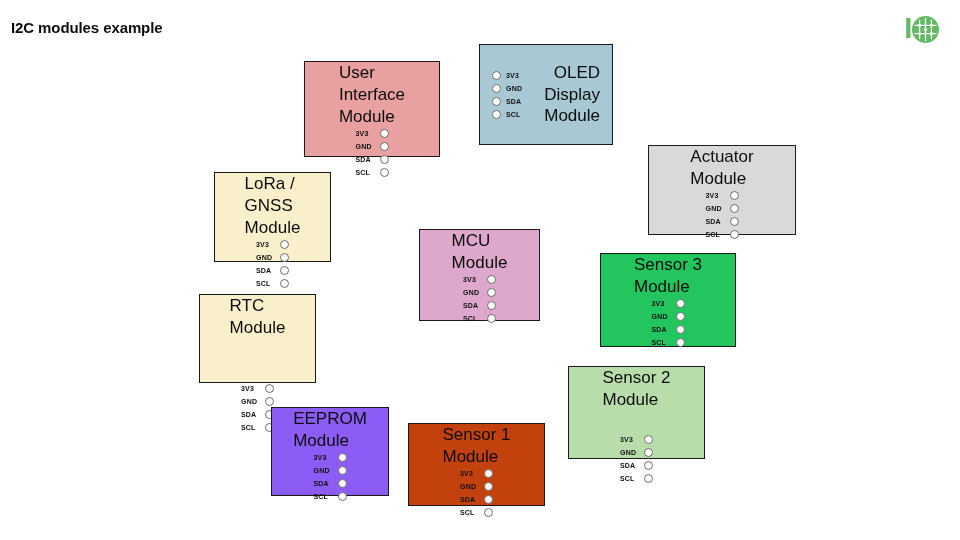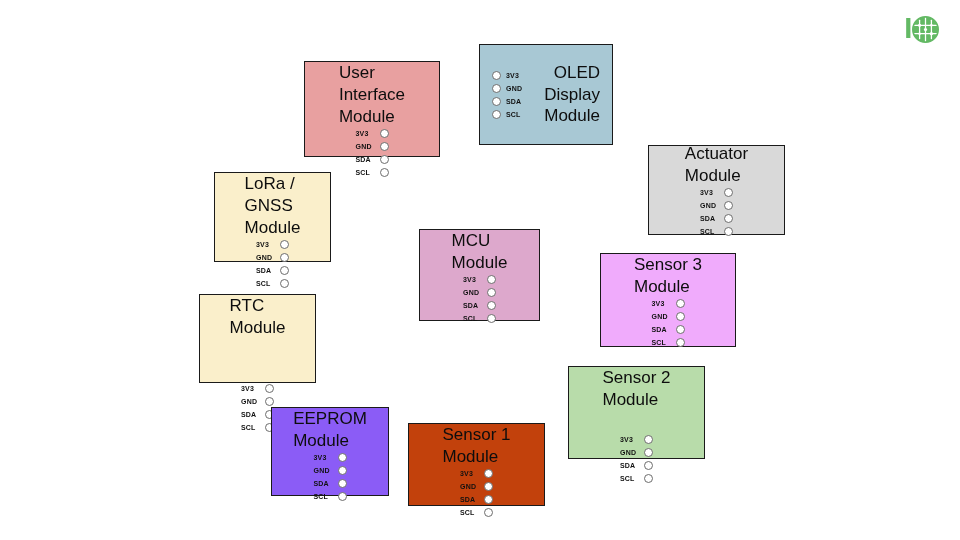--- a/index.html
+++ b/index.html
@@ -124,20 +124,21 @@
     border: 1px solid #6d6d6d;
     background: #ffffff;
     flex: none;
   }
 </style>
 </head>
 <body>
 
 <div id="canvas">
 
+  <div id="page-title">I2C modules example</div>
 
   <div id="brand-logo">
     <span class="logo-text-pre">I</span>
     <span class="logo-globe">
       <svg width="27" height="27" viewBox="0 0 32 32" aria-hidden="true">
         <circle cx="16" cy="16" r="15" fill="#63b964"></circle>
         <g stroke="#ffffff" stroke-width="1.5" fill="none" stroke-linecap="round">
           <path d="M16 2 L16 30"></path>
           <path d="M9 5 L9 27"></path>
           <path d="M23 5 L23 27"></path>
@@ -195,21 +196,21 @@
         <div class="pin-row">
           <span class="pin-label">SDA</span>
           <span class="pin-pad"></span>
         </div>
         <div class="pin-row">
           <span class="pin-label">SCL</span>
           <span class="pin-pad"></span>
         </div>
       </div>
     </div>
-    <div class="module pins-right" style="left: 648px; top: 145px; width: 137px; height: 90px; background: rgb(217, 217, 217); justify-content: center;">
+    <div class="module pins-right" style="left: 648px; top: 145px; width: 148px; height: 90px; background: rgb(217, 217, 217);">
       <div class="module-name">Actuator
 Module</div>
       <div class="pin-header">
         <div class="pin-row">
           <span class="pin-label">3V3</span>
           <span class="pin-pad"></span>
         </div>
         <div class="pin-row">
           <span class="pin-label">GND</span>
           <span class="pin-pad"></span>
@@ -262,21 +263,21 @@
         <div class="pin-row">
           <span class="pin-label">SDA</span>
           <span class="pin-pad"></span>
         </div>
         <div class="pin-row">
           <span class="pin-label">SCL</span>
           <span class="pin-pad"></span>
         </div>
       </div>
     </div>
-    <div class="module pins-right" style="left: 600px; top: 253px; width: 136px; height: 94px; background: #f0abfc;">
+    <div class="module pins-right" style="left: 600px; top: 253px; width: 136px; height: 94px; background: #22c55e;">
       <div class="module-name">Sensor 3
 Module</div>
       <div class="pin-header">
         <div class="pin-row">
           <span class="pin-label">3V3</span>
           <span class="pin-pad"></span>
         </div>
         <div class="pin-row">
           <span class="pin-label">GND</span>
           <span class="pin-pad"></span>

